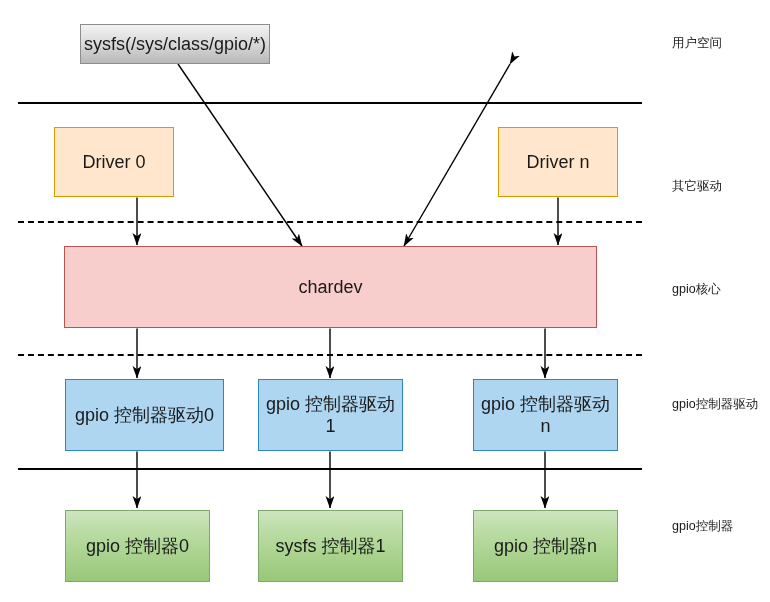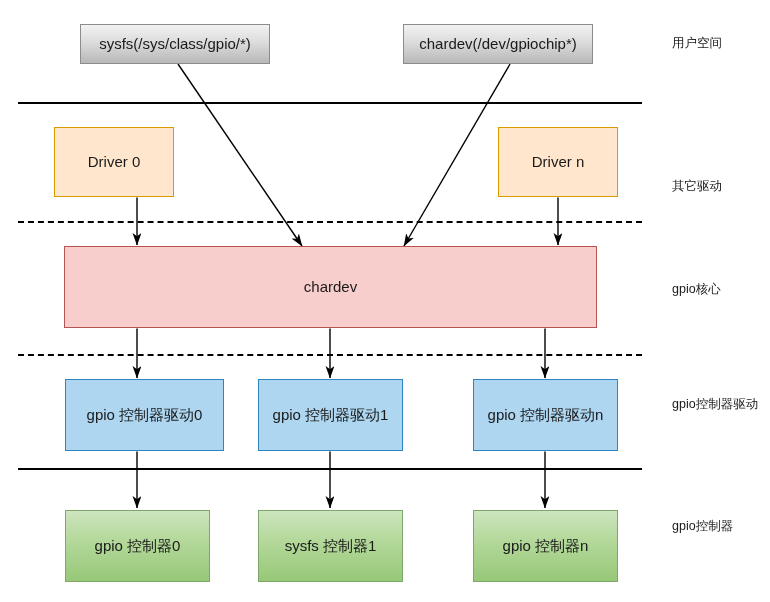--- a/index.html
+++ b/index.html
@@ -17,21 +17,21 @@
     background: #ffffff;
     overflow: hidden;
   }
   .node {
     position: absolute;
     box-sizing: border-box;
     display: flex;
     align-items: center;
     justify-content: center;
     text-align: center;
-    font-size: 15px;
+    font-size: 18px;
     color: #1a1a1a;
     line-height: 1.25;
     padding: 2px 4px;
   }
   .node-userspace {
     border: 1px solid #8c8c8c;
     background: linear-gradient(to bottom, #f2f2f2 0%, #dcdcdc 45%, #b8b8b8 100%);
   }
   .node-driver {
     border: 1px solid #d79b00;
@@ -114,21 +114,20 @@
 
       <line x1="137" y1="452" x2="137" y2="508" marker-start="url(#ah)" marker-end="url(#ah)"></line>
 
       <line x1="330" y1="452" x2="330" y2="508" marker-start="url(#ah)" marker-end="url(#ah)"></line>
 
       <line x1="545" y1="452" x2="545" y2="508" marker-start="url(#ah)" marker-end="url(#ah)"></line>
     </g>
   </svg>
 
   <div class="node node-userspace" style="left:80px; top:24px; width:190px; height:40px;">sysfs(/sys/class/gpio/*)</div>
-  <div class="node node-userspace" style="left:403px; top:24px; width:190px; height:40px;">chardev(/dev/gpiochip*)</div>
 
   <div class="node node-driver" style="left:54px; top:127px; width:120px; height:70px;">Driver 0</div>
   <div class="node node-driver" style="left:498px; top:127px; width:120px; height:70px;">Driver n</div>
 
   <div class="node node-core" style="left:64px; top:246px; width:533px; height:82px;">chardev</div>
 
   <div class="node node-ctrldrv" style="left:65px; top:379px; width:159px; height:72px;">gpio 控制器驱动0</div>
   <div class="node node-ctrldrv" style="left:258px; top:379px; width:145px; height:72px;">gpio 控制器驱动1</div>
   <div class="node node-ctrldrv" style="left:473px; top:379px; width:145px; height:72px;">gpio 控制器驱动n</div>
 

